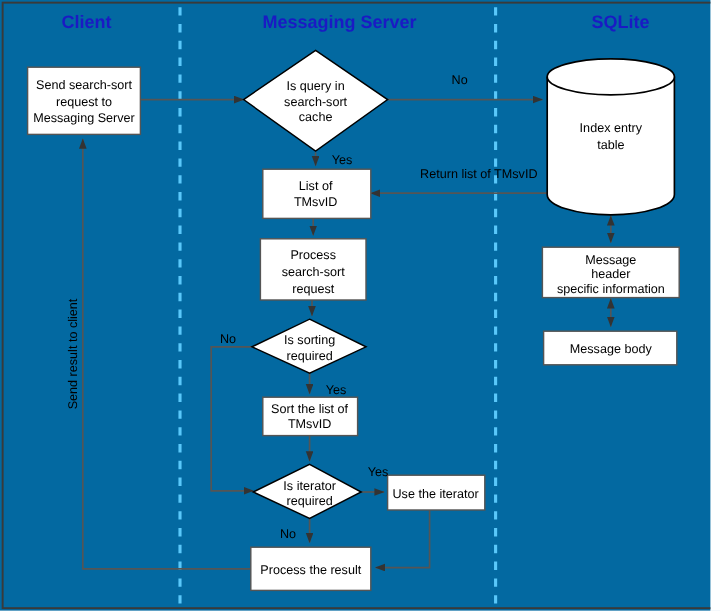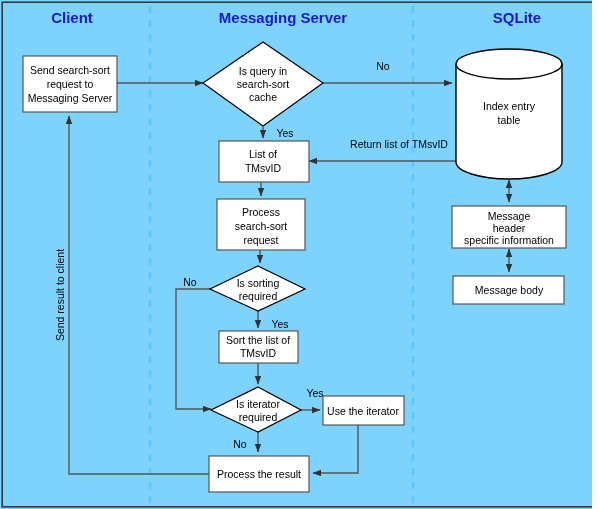--- a/index.html
+++ b/index.html
@@ -4,21 +4,21 @@
 <style>
   html, body {
     margin: 0;
     padding: 0;
     background: #ffffff;
   }
   #canvas {
     position: relative;
     width: 592px;
     height: 509px;
-    background: #7dd3fc;
+    background: #0369a1;
     font-family: "Liberation Sans", sans-serif;
     overflow: hidden;
   }
   #diagram-svg {
     position: absolute;
     left: 0;
     top: 0;
     width: 600px;
     height: 509px;
   }

